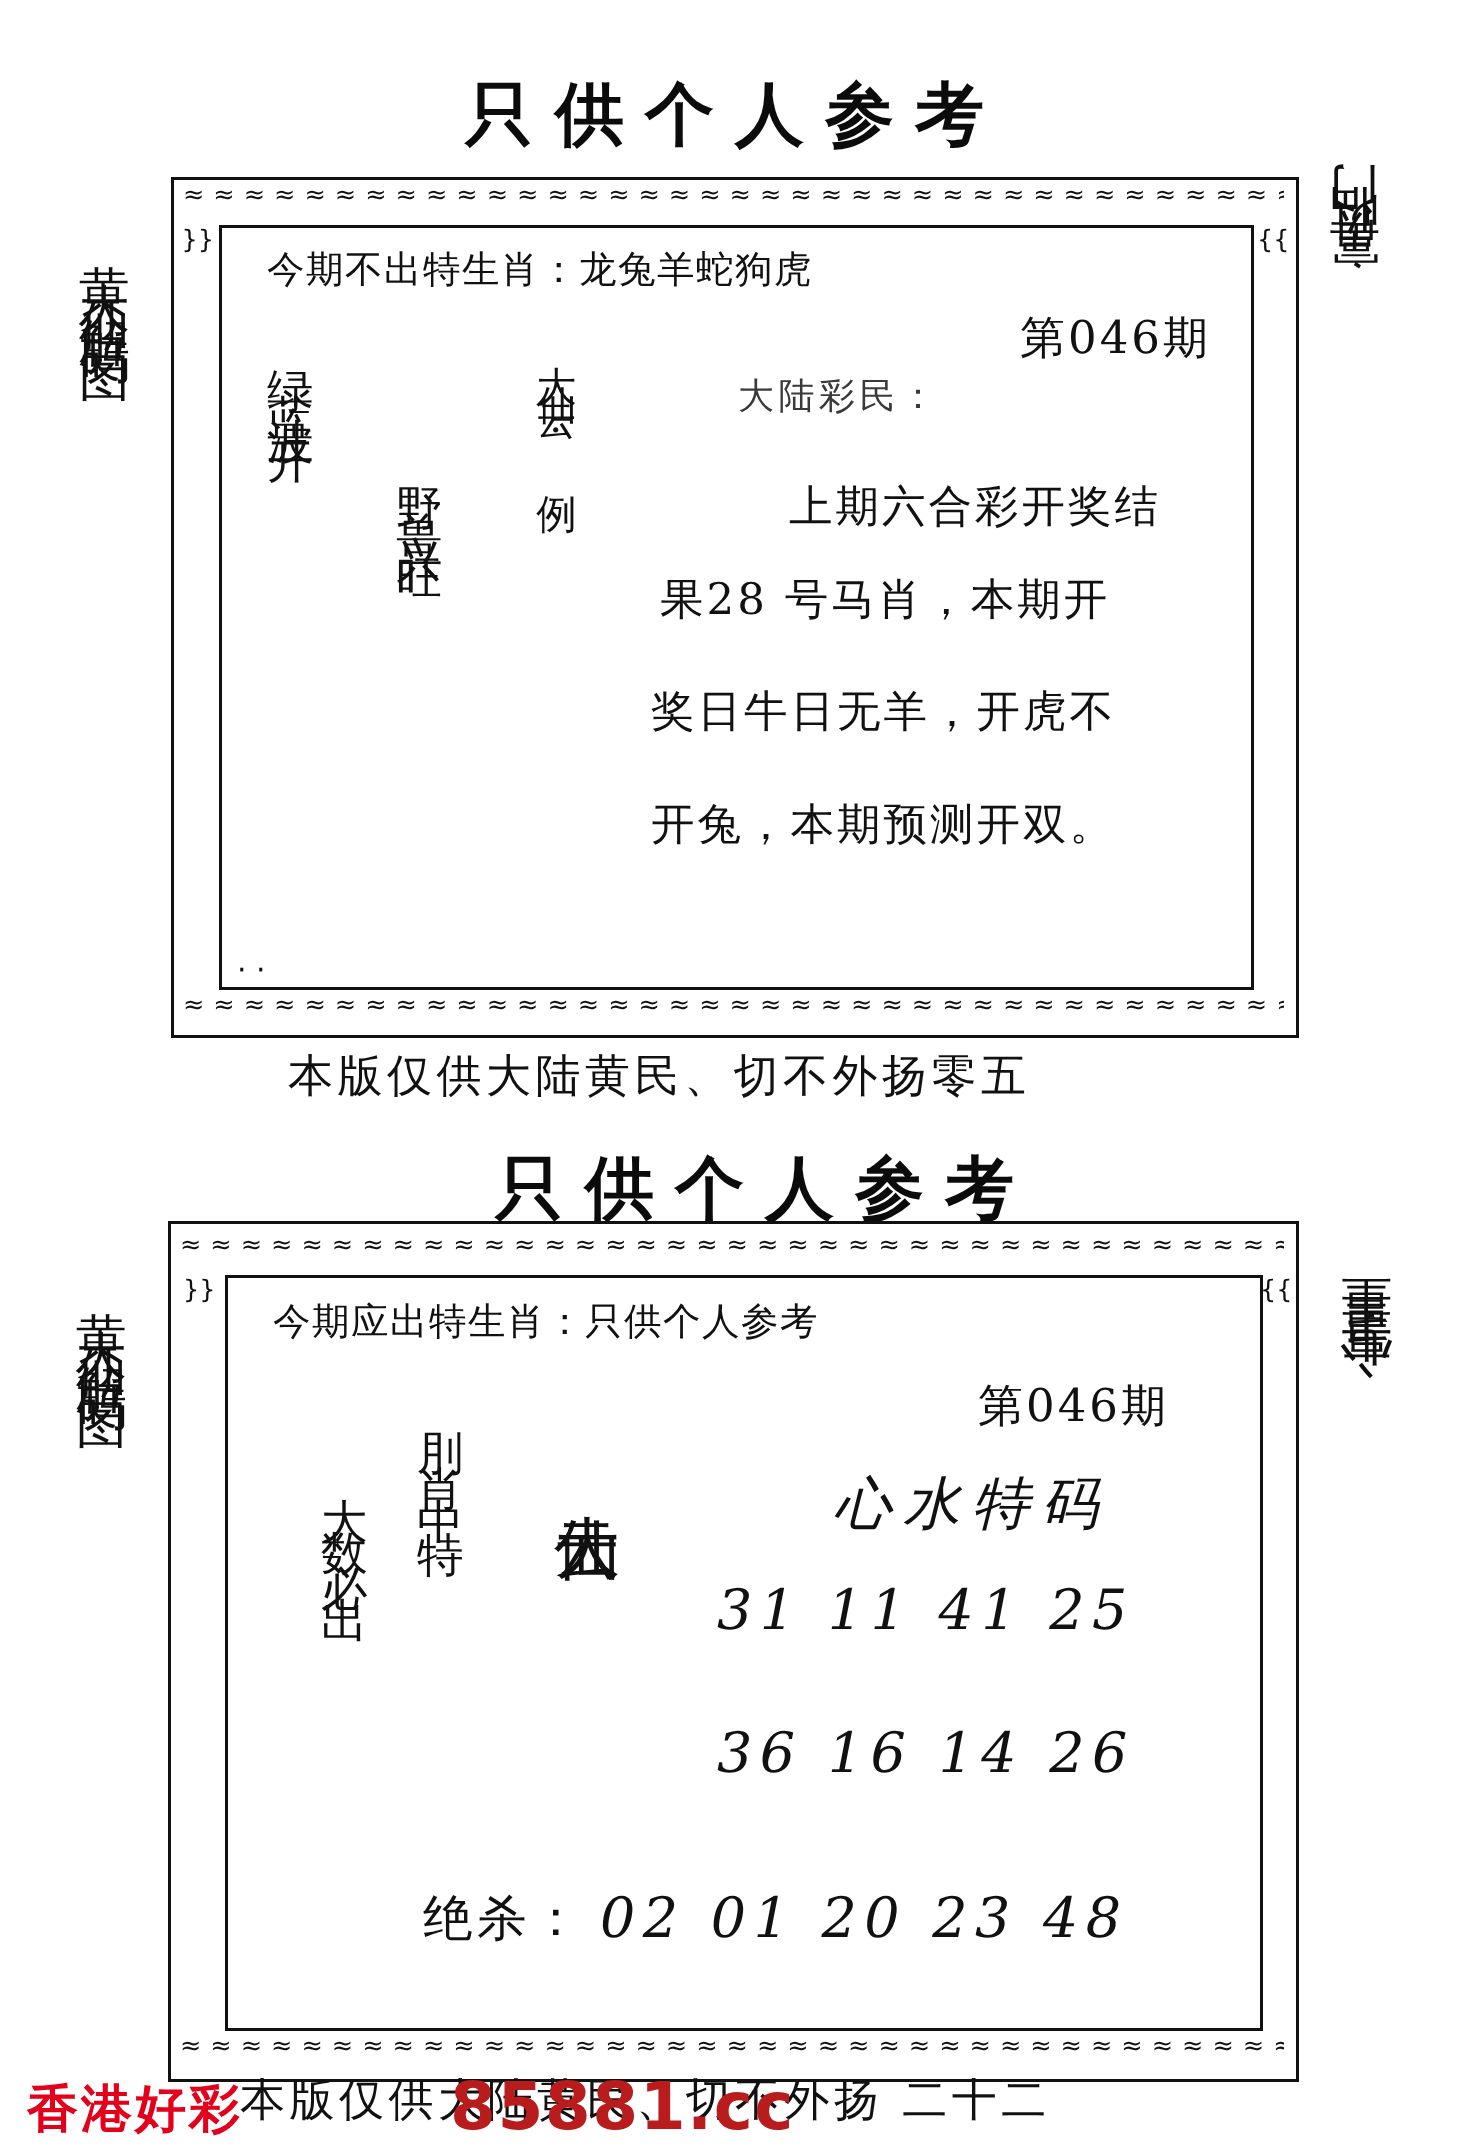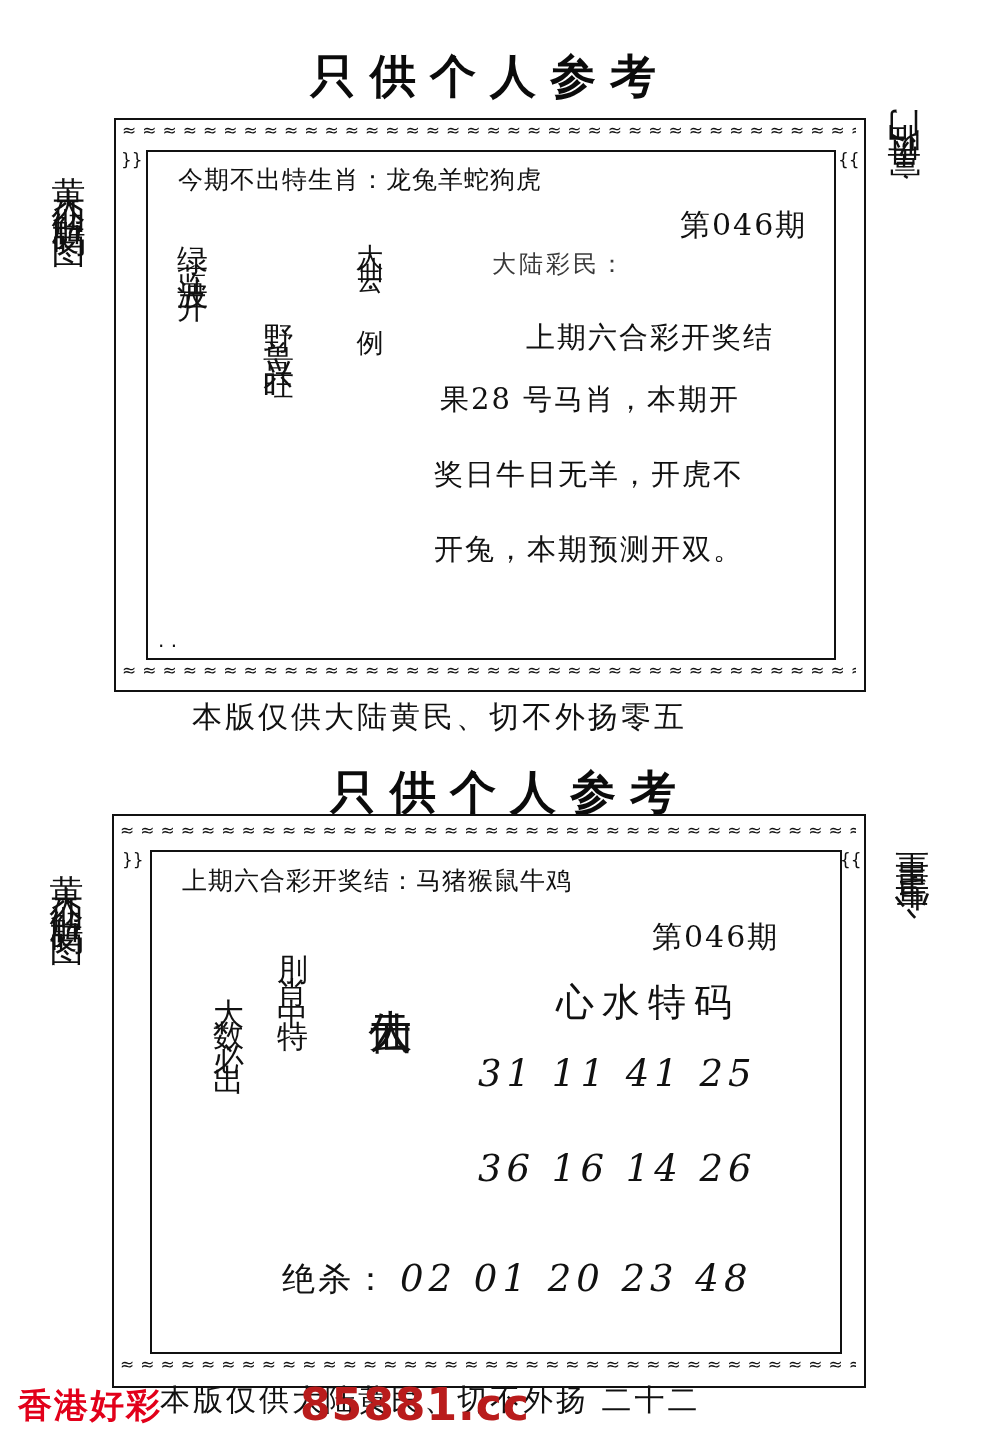--- a/index.html
+++ b/index.html
@@ -231,29 +231,29 @@
     <div class="vtext flip" style="left:888px; top:148px;">心事重重</div>
 
     <div class="box-outer" style="left:112px; top:62px; width:750px; height:570px;"></div>
     <div class="box-inner" style="left:150px; top:98px; width:688px; height:500px;"></div>
 
     <div class="squiggle-row" style="left:120px; top:70px; width:736px;">≈≈≈≈≈≈≈≈≈≈≈≈≈≈≈≈≈≈≈≈≈≈≈≈≈≈≈≈≈≈≈≈≈≈≈≈≈≈</div>
     <div class="squiggle-row" style="left:120px; top:604px; width:736px;">≈≈≈≈≈≈≈≈≈≈≈≈≈≈≈≈≈≈≈≈≈≈≈≈≈≈≈≈≈≈≈≈≈≈≈≈≈≈</div>
     <div class="squiggle-col" style="left:122px; top:98px; height:496px;">}}}}}}}}}}}}}}}}}}}}}}}}</div>
     <div class="squiggle-col" style="left:840px; top:98px; height:496px;">{{{{{{{{{{{{{{{{{{{{{{{{</div>
 
-    <div class="abs topline" style="left:162px; top:112px;">上期六合彩开奖结：马猪猴鼠牛鸡</div>
+    <div class="abs topline" style="left:162px; top:112px;">今期应出特生肖：只供个人参考</div>
 
     <div class="abs issue" style="left:652px; top:165px;">第046期</div>
 
     <div class="vcol" style="left:208px; top:222px; font-size:31px; letter-spacing:22px;">大数必出</div>
     <div class="vcol" style="left:272px; top:178px; font-size:31px; letter-spacing:22px;">刖肖中特</div>
     <div class="vcol bigcloud" style="left:362px; top:222px;">大仙云</div>
 
-    <div class="abs headline2" style="left:556px; top:225px;">心水特码</div>
+    <div class="abs headline2" style="left:556px; top:225px;font-style:italic;">心水特码</div>
 
     <div class="abs nums" style="left:478px; top:300px;">31 11 41 25</div>
     <div class="abs nums" style="left:478px; top:395px;">36 16 14 26</div>
 
     <div class="abs" style="left:282px; top:505px; font-size:33px; font-family:'DejaVu Serif', serif; letter-spacing:3px;">绝杀：</div>
     <div class="abs nums" style="left:400px; top:505px;text-align:center;">02 01 20 23 48</div>
 
     <div class="footerline" style="left:160px; top:628px;">本版仅供大陆黄民、切不外扬 二十二</div>
   </div>
 

